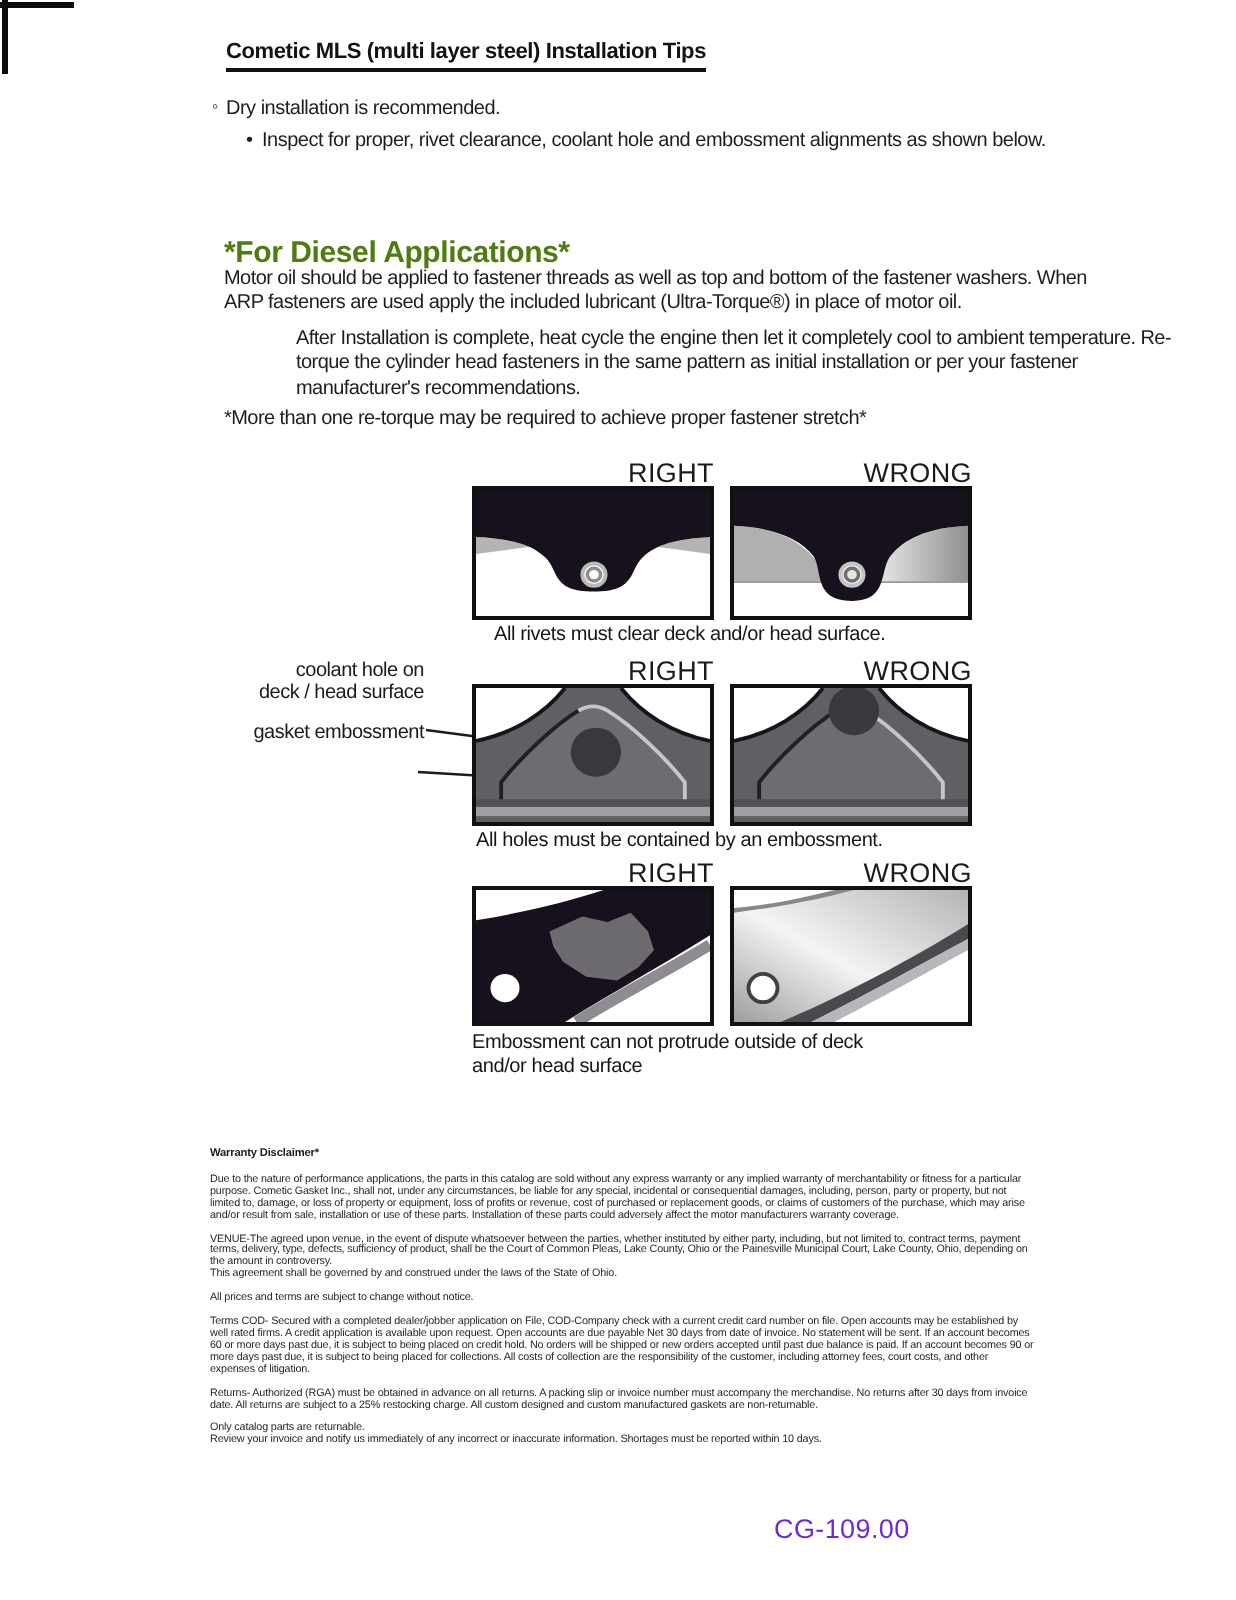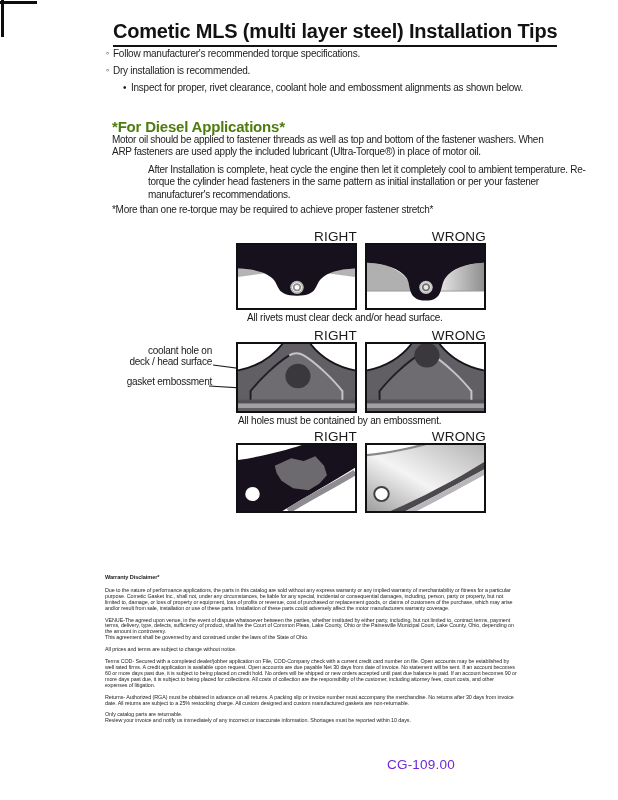--- a/index.html
+++ b/index.html
@@ -12,21 +12,21 @@
     color:#1d1d1d;
     -webkit-font-smoothing:antialiased;
   }
   .abs{position:absolute;}
   
   .mark-v{left:1px;top:0;width:3px;height:37px;background:#0d0d0d;}
   .mark-h{left:0;top:1px;width:37px;height:3px;background:#0d0d0d;}
 
   .title{
     left:113px;top:20px;
-    font-size:20px;font-weight:bold;letter-spacing:-0.2px;
+    font-size:11px;font-weight:bold;letter-spacing:-0.2px;
     color:#121212;
     border-bottom:2px solid #121212;
     padding-bottom:2px;
   }
   .tips{left:106px;top:45px;font-size:10px;letter-spacing:-0.25px;line-height:16.4px;width:470px;}
   .tip{white-space:nowrap;}
   .tip .b1{display:inline-block;width:7px;font-size:9px;vertical-align:1px;}
   .tip.sub{padding-left:17px;}
   .tip .b2{display:inline-block;width:8px;font-size:10px;}
 
@@ -54,21 +54,20 @@
 <body>
 
 <div class="page">
 
   <div class="abs mark-v"></div>
   <div class="abs mark-h"></div>
 
   <div class="abs title">Cometic MLS (multi layer steel) Installation Tips</div>
 
   <div class="abs tips">
-    <div class="tip"><span class="b1">◦</span><span>Follow manufacturer's recommended torque specifications.</span></div>
     <div class="tip"><span class="b1">◦</span><span>Dry installation is recommended.</span></div>
     <div class="tip sub"><span class="b2">•</span><span>Inspect for proper, rivet clearance, coolant hole and embossment alignments as shown below.</span></div>
   </div>
 
   <div class="abs h2">*For Diesel Applications*</div>
   <div class="abs para p1">Motor oil should be applied to fastener threads as well as top and bottom of the fastener washers. When ARP fasteners are used apply the included lubricant (Ultra-Torque®) in place of motor oil.</div>
   <div class="abs para p2">After Installation is complete, heat cycle the engine then let it completely cool to ambient temperature. Re-torque the cylinder head fasteners in the same pattern as initial installation or per your fastener manufacturer's recommendations.</div>
   <div class="abs note">*More than one re-torque may be required to achieve proper fastener stretch*</div>
 
   <div class="dg-label" style="left:236px;top:229px;">RIGHT</div>
@@ -101,21 +100,21 @@
       <circle cx="61" cy="45" r="7" fill="#c4c4c4"></circle>
       <circle cx="61" cy="45" r="5" fill="#efefef"></circle>
       <circle cx="61" cy="45" r="3.4" fill="#e6e6e6" stroke="#6f6f6f" stroke-width="1.8"></circle>
     </svg>
   </div>
   <div class="dg-caption" style="left:237px;top:312px;margin-left:10px;">All rivets must clear deck and/or head surface.</div>
 
   <div class="dg-label" style="left:236px;top:328px;">RIGHT</div>
   <div class="dg-label" style="left:365px;top:328px;">WRONG</div>
 
-  <div class="ll ll-right" style="left:92px;top:345px;">
+  <div class="ll ll-right" style="left:92px;top:330px;">
     <div>coolant hole on</div>
     <div>deck / head surface</div>
     <div style="margin-top:9px;">gasket embossment</div>
   </div>
 
   <svg class="abs" style="left:205px;top:343px;" width="100" height="55" viewBox="0 0 100 55">
     <line x1="8" y1="22" x2="92" y2="33" stroke="#1c1c1c" stroke-width="1.2"></line>
     <line x1="4" y1="43" x2="54" y2="46" stroke="#1c1c1c" stroke-width="1.2"></line>
   </svg>
 
@@ -174,20 +173,24 @@
       </defs>
       <rect x="0" y="0" width="121" height="70" fill="#ffffff"></rect>
       <path d="M0,12 C25,9 48,4 62,0 L121,0 L121,18 C90,38 52,58 24,70 L0,70 Z" fill="url(#g3w)"></path>
       <path d="M0,12 C25,9 48,4 62,0 L52,0 C40,3 20,8 0,9.5 Z" fill="#8a878c"></path>
       <path d="M121,18 C90,38 52,58 24,70 L40,70 C66,57 99,38 121,26 Z" fill="#4c494e"></path>
       <path d="M121,26 C99,38 66,57 40,70 L52,70 C75,58 103,42 121,32 Z" fill="#b9b6bb"></path>
       <path d="M121,32 C103,42 75,58 52,70 L121,70 Z" fill="#ffffff"></path>
       <circle cx="15" cy="52" r="7.5" fill="#ffffff" stroke="#413e44" stroke-width="2"></circle>
     </svg>
   </div>
+  <div class="dg-caption" style="left:236px;top:516px;">
+    <div>Embossment can not protrude outside of deck</div>
+    <div>and/or head surface</div>
+  </div>
 
   <div class="abs fineprint">
     <div class="fp fp-h">Warranty Disclaimer*</div>
     <div class="fp">Due to the nature of performance applications, the parts in this catalog are sold without any express warranty or any implied warranty of merchantability or fitness for a particular purpose.  Cometic Gasket Inc., shall not, under any circumstances, be liable for any special, incidental or consequential damages, including, person, party or property, but not limited to, damage, or loss of property or equipment, loss of profits or revenue, cost of purchased or replacement goods, or claims of customers of the purchase, which may arise and/or result from sale, installation or use of these parts.  Installation of these parts could adversely affect the motor manufacturers warranty coverage.</div>
     <div class="fp">
       <div>VENUE-The agreed upon venue, in the event of dispute whatsoever between the parties, whether instituted by either party, including, but not limited to, contract terms, payment terms, delivery, type, defects, sufficiency of product, shall be the Court of Common Pleas, Lake County, Ohio or the Painesville Municipal Court, Lake County, Ohio, depending on the amount in controversy.</div>
       <div>This agreement shall be governed by and construed under the laws of the State of Ohio.</div>
     </div>
     <div class="fp">All prices and terms are subject to change without notice.</div>
     <div class="fp">Terms COD- Secured with a completed dealer/jobber application on File, COD-Company check with a current credit card number on file.  Open accounts may be established by well rated firms.  A credit application is available upon request.  Open accounts are due payable Net 30 days from date of invoice.  No statement will be sent.  If an account becomes 60 or more days past due, it is subject to being placed on credit hold.  No orders will be shipped or new orders accepted until past due balance is paid.  If an account becomes 90 or more days past due, it is subject to being placed for collections.  All costs of collection are the responsibility of the customer, including attorney fees, court costs, and other expenses of litigation.</div>

